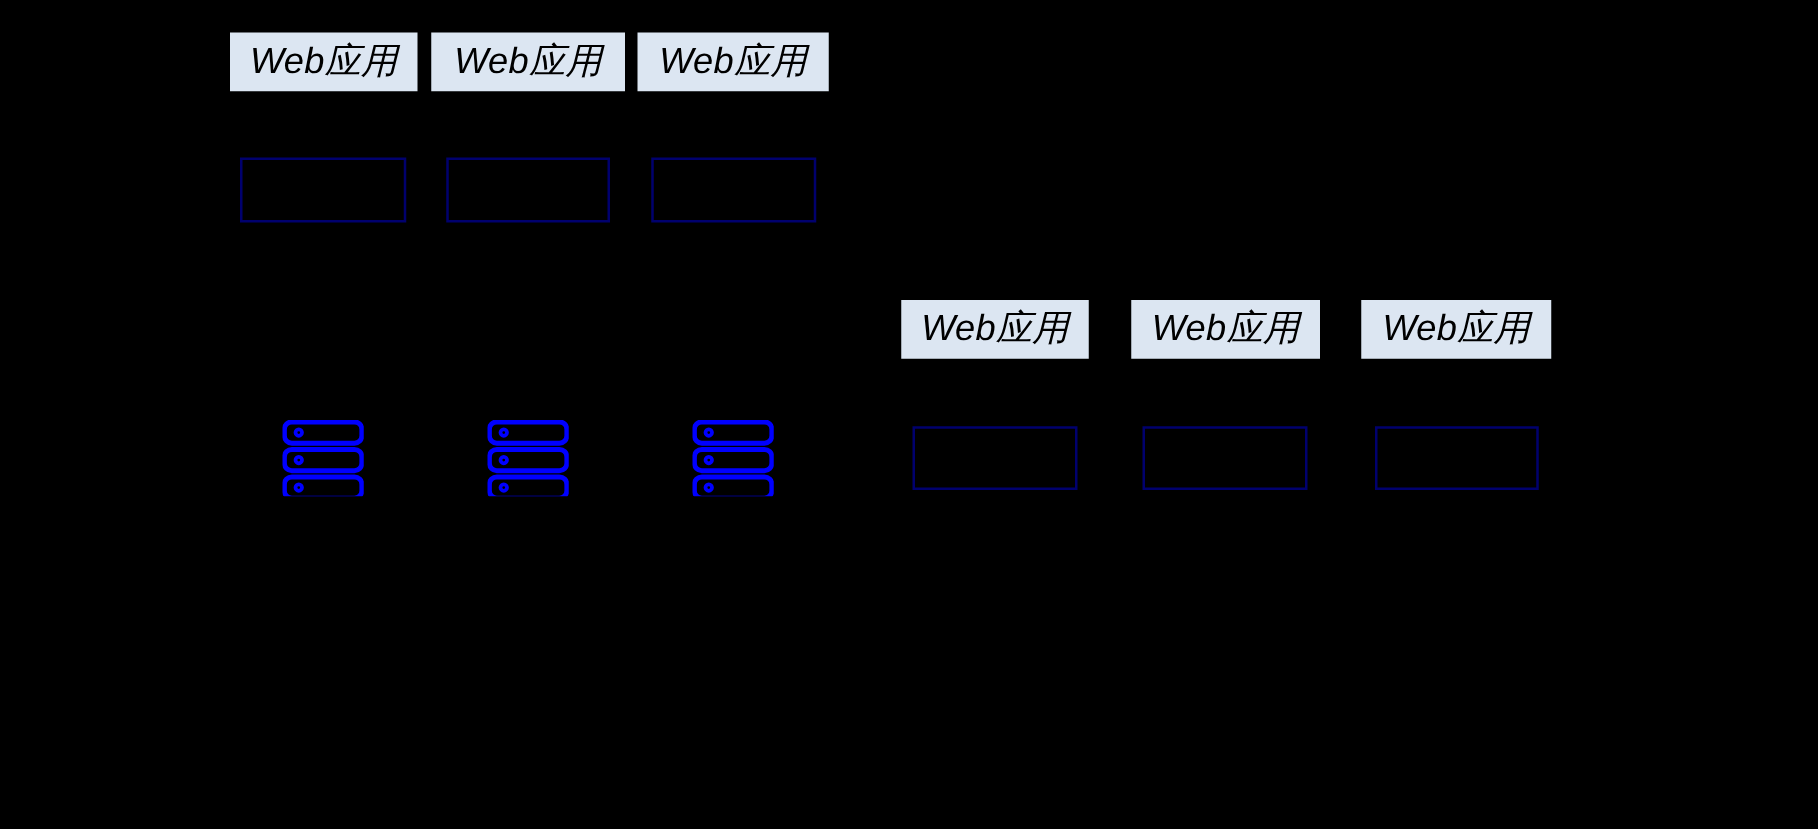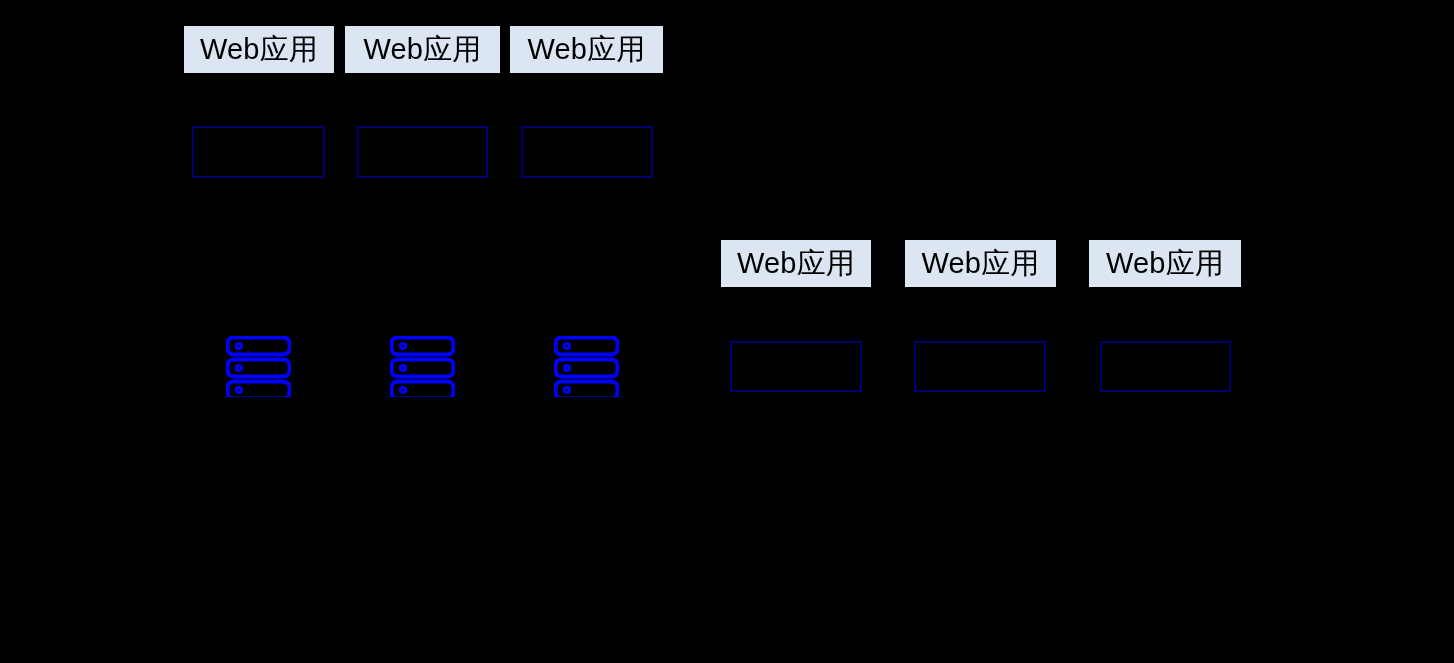--- a/index.html
+++ b/index.html
@@ -40,21 +40,21 @@
   }
   
   .server-icon {
     position: absolute;
     display: block;
   }
 </style>
 </head>
 <body>
 
-<div id="canvas" style="background: rgb(0, 0, 0);">
+<div id="canvas" style="background: rgb(0, 0, 0); font-style: italic;">
     <div class="label-chip" style="left: 184px; top: 26px; width: 150px; height: 47px; background: rgb(220, 230, 242); color: rgb(0, 0, 0);">Web应用</div>
     <div class="label-chip" style="left: 345px; top: 26px; width: 155px; height: 47px; background: rgb(220, 230, 242); color: rgb(0, 0, 0);">Web应用</div>
     <div class="label-chip" style="left: 510px; top: 26px; width: 153px; height: 47px; background: rgb(220, 230, 242); color: rgb(0, 0, 0);">Web应用</div>
     <div class="frame-box" style="left: 192px; top: 126px; width: 133px; height: 52px; border-color: rgb(0, 0, 110);"></div>
     <div class="frame-box" style="left: 357px; top: 126px; width: 131px; height: 52px; border-color: rgb(0, 0, 110);"></div>
     <div class="frame-box" style="left: 521px; top: 126px; width: 132px; height: 52px; border-color: rgb(0, 0, 110);"></div>
     <div class="server-icon" style="left: 226px; top: 336px; width: 65px; height: 61px;"><svg viewBox="0 0 65 61" width="65" height="61">
         <rect x="1.5" y="1.5" width="62" height="17" rx="6" ry="6" fill="none" stroke="#0000ff" stroke-width="4"></rect>
         <circle cx="13" cy="10" r="2.6" fill="none" stroke="#0000ff" stroke-width="3"></circle>
         <rect x="1.5" y="23.5" width="62" height="17" rx="6" ry="6" fill="none" stroke="#0000ff" stroke-width="4"></rect>

